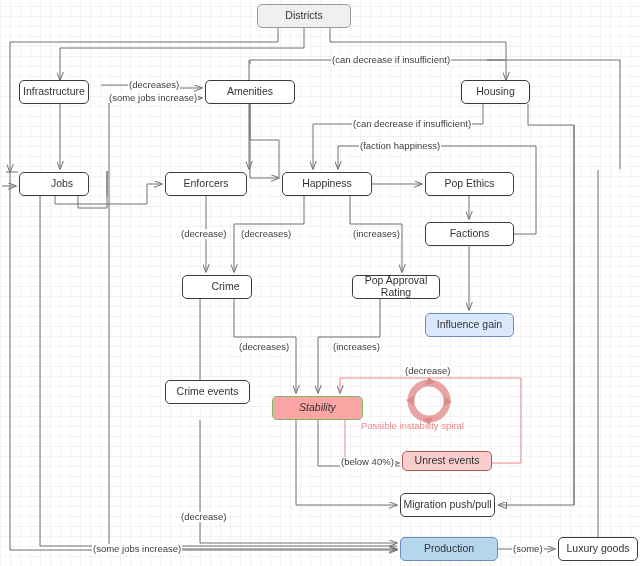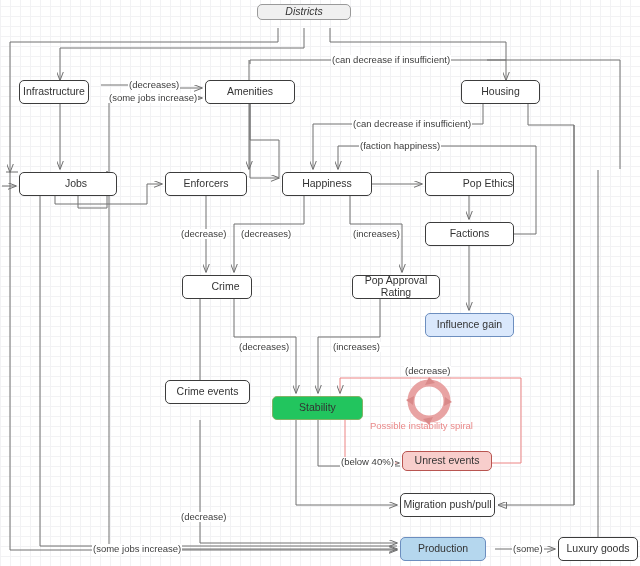--- a/index.html
+++ b/index.html
@@ -24,21 +24,21 @@
   svg#wires .red{stroke:#ec8484;}
   .node{
     position:absolute;box-sizing:border-box;
     border:1px solid #3c3c3c;border-radius:5px;
     background:#ffffff;
     display:flex;align-items:center;justify-content:center;
     font-size:10.5px;color:#333333;
     text-align:center;line-height:1.1;
   }
   .n-districts{background:#f0f0f0;border-color:#9a9a9a;}
-  .n-green{background:#22c55e;border-color:#82b366;}
+  .n-green{background:#fca5a5;border-color:#82b366;font-style:italic;}
   .n-blue{background:#b5d7ee;border-color:#6c8ebf;}
   .n-blue2{background:#dae8fc;border-color:#6c8ebf;}
   .n-red{background:#f8cecc;border-color:#b85450;}
   .edge-label{
     position:absolute;font-size:9.5px;color:#3c3c3c;
     background:#ffffff;padding:0 1px;white-space:nowrap;
     line-height:1;
   }
   .spiral-label{
     position:absolute;font-size:9.5px;color:#ea8a8a;white-space:nowrap;
@@ -129,42 +129,42 @@
 
     <path d="M318,420 L318,466 L400,466"></path>
 
     <path d="M495,549 L555,549" marker-end="url(#ah)"></path>
 
     <path d="M598,537 L598,170"></path>
 
     <path d="M574,125 L574,505"></path>
   </svg>
 
-  <div class="node n-districts" style="left:257px;top:4px;width:94px;height:16px;font-style:italic;">
+  <div class="node n-districts" style="left:257px;top:4px;width:94px;height:24px;">
     <span>Districts</span>
   </div>
   <div class="node" style="left:19px;top:80px;width:70px;height:24px;">
     <span>Infrastructure</span>
   </div>
   <div class="node" style="left:205px;top:80px;width:90px;height:24px;">
     <span>Amenities</span>
   </div>
-  <div class="node" style="left:461px;top:80px;width:79px;height:24px;">
+  <div class="node" style="left:461px;top:80px;width:69px;height:24px;">
     <span>Housing</span>
   </div>
-  <div class="node" style="left:19px;top:172px;width:98px;height:24px;padding-left:16px;">
+  <div class="node" style="left:19px;top:172px;width:70px;height:24px;padding-left:16px;">
     <span>Jobs</span>
   </div>
   <div class="node" style="left:165px;top:172px;width:82px;height:24px;">
     <span>Enforcers</span>
   </div>
   <div class="node" style="left:282px;top:172px;width:90px;height:24px;">
     <span>Happiness</span>
   </div>
-  <div class="node" style="left:425px;top:172px;width:89px;height:24px;justify-content:flex-end;">
+  <div class="node" style="left:425px;top:172px;width:89px;height:24px;">
     <span>Pop Ethics</span>
   </div>
   <div class="node" style="left:425px;top:222px;width:89px;height:24px;">
     <span>Factions</span>
   </div>
   <div class="node" style="left:182px;top:275px;width:70px;height:24px;padding-left:17px;">
     <span>Crime</span>
   </div>
   <div class="node" style="left:352px;top:275px;width:88px;height:24px;">
     <span>Pop Approval Rating</span>
@@ -177,21 +177,21 @@
   </div>
   <div class="node n-green" style="left:272px;top:396px;width:91px;height:24px;">
     <span>Stability</span>
   </div>
   <div class="node n-red" style="left:402px;top:451px;width:90px;height:20px;">
     <span>Unrest events</span>
   </div>
   <div class="node" style="left:400px;top:493px;width:95px;height:24px;">
     <span>Migration push/pull</span>
   </div>
-  <div class="node n-blue" style="left:400px;top:537px;width:86px;height:24px;">
+  <div class="node n-blue" style="left:400px;top:537px;width:98px;height:24px;">
     <span>Production</span>
   </div>
   <div class="node" style="left:558px;top:537px;width:80px;height:24px;">
     <span>Luxury goods</span>
   </div>
 
   <div class="edge-label" style="left:128px;top:80px;">(decreases)</div>
   <div class="edge-label" style="left:108px;top:93px;">(some jobs increase)</div>
   <div class="edge-label" style="left:331px;top:55px;">(can decrease if insufficient)</div>
   <div class="edge-label" style="left:352px;top:119px;">(can decrease if insufficient)</div>
@@ -215,15 +215,15 @@
       <path d="M6,24 A18,18 0 0,1 24,6"></path>
     </g>
     <g fill="#d98a8a">
       <path d="M40,20 l7,5 l-8,4 z"></path>
       <path d="M28,40 l-4,8 l-6,-6 z"></path>
       <path d="M8,28 l-7,-5 l8,-4 z"></path>
       <path d="M20,8 l4,-8 l6,6 z"></path>
     </g>
   </svg>
 
-  <div class="spiral-label" style="left:370px;top:421px;">Possible instability spiral</div>
+  <div class="spiral-label" style="left:361px;top:421px;">Possible instability spiral</div>
 
 </div>
 
 </body></html>

